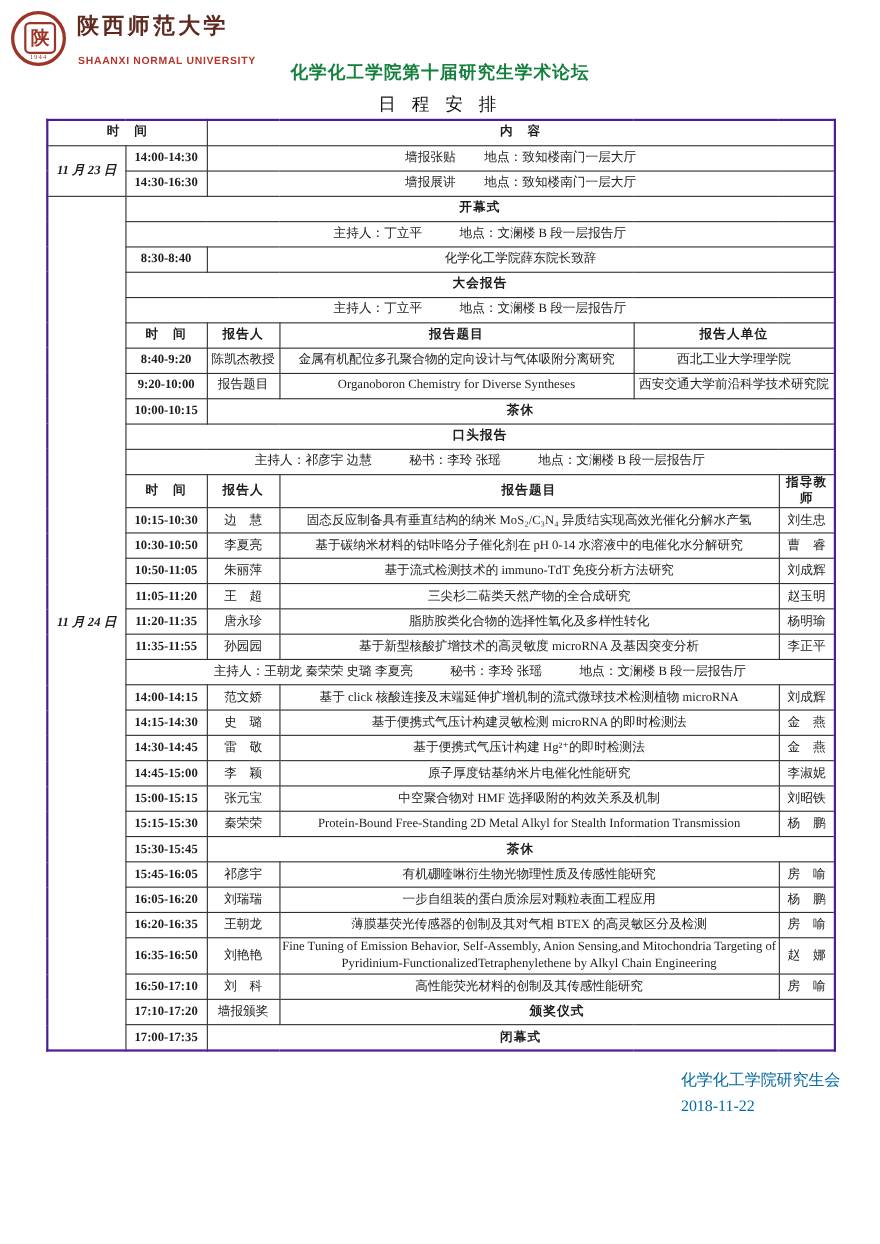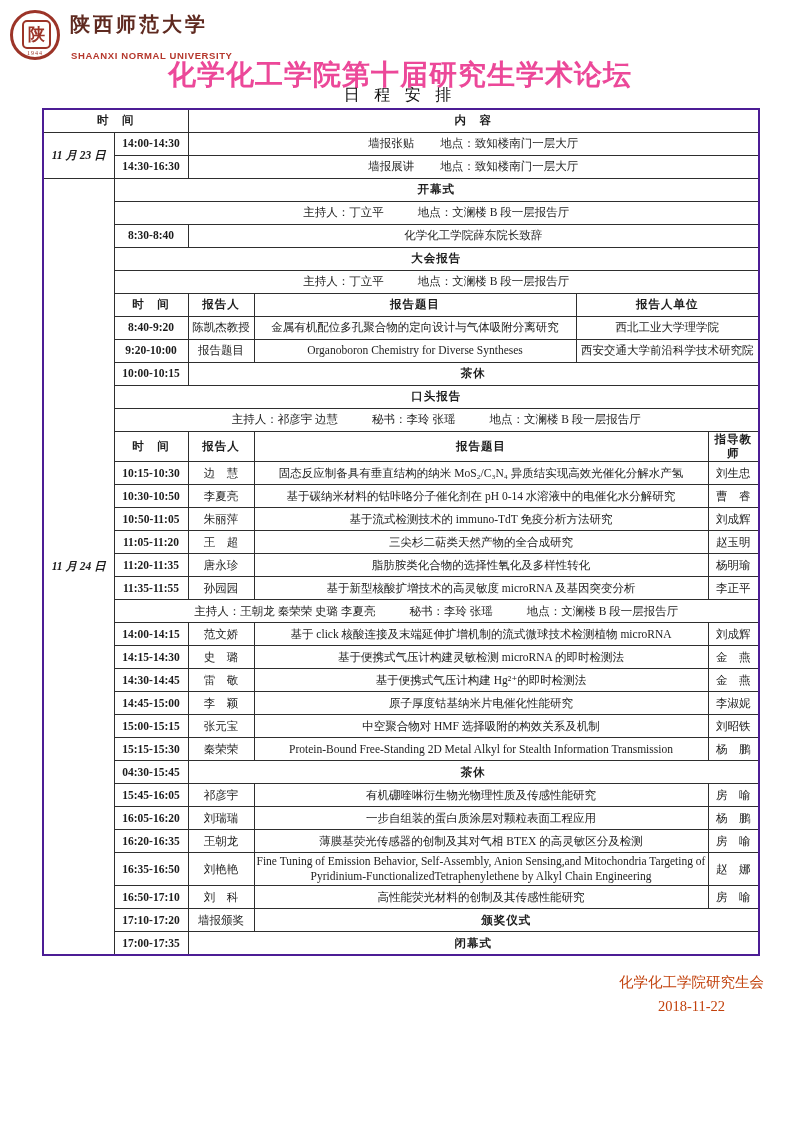--- a/index.html
+++ b/index.html
@@ -10,39 +10,39 @@
   }
   
   .logo{position:absolute;left:10px;top:8px;width:390px;height:60px;}
   .seal{position:absolute;left:0;top:2px;width:50px;height:50px;border:3px solid #9c3428;border-radius:50%;box-sizing:border-box;}
   .seal-inner{position:absolute;left:9px;top:7px;width:25px;height:25px;border:2px solid #9c3428;border-radius:5px;display:flex;align-items:center;justify-content:center;}
   .seal-char{color:#9c3428;font-weight:bold;font-size:17px;line-height:1;}
   .seal-year{position:absolute;bottom:1px;left:0;width:100%;text-align:center;font-size:6px;color:#9c3428;letter-spacing:1px;}
   .wordmark{position:absolute;left:60px;top:6px;font-size:20px;font-weight:bold;color:#5f2a20;letter-spacing:3px;line-height:1;white-space:nowrap;}
   .wordmark-en{position:absolute;left:61px;top:42px;font-size:9.5px;font-weight:bold;color:#b5372c;letter-spacing:0.6px;font-family:"Liberation Sans","DejaVu Sans",sans-serif;white-space:nowrap;}
   
-  .doc-title{position:absolute;left:0;top:56px;width:100%;text-align:center;font-size:28px;font-weight:bold;letter-spacing:1px;font-family:"Liberation Sans","DejaVu Sans",sans-serif;color:#ec4899;}
+  .doc-title{position:absolute;left:0;top:56px;width:100%;text-align:center;font-size:16px;font-weight:bold;letter-spacing:1px;font-family:"Liberation Sans","DejaVu Sans",sans-serif;color:#15803d;}
   .doc-subtitle{position:absolute;left:0;top:85px;width:100%;text-align:center;font-size:16px;font-weight:normal;letter-spacing:5px;font-family:"Liberation Sans","DejaVu Sans",sans-serif;color:#111;}
   
   .sched{position:absolute;left:42px;top:108px;width:716px;height:842px;border-collapse:collapse;table-layout:fixed;}
   .sched td{border:1px solid #2e2e2e;padding:0 2px;text-align:center;vertical-align:middle;font-size:11.5px;line-height:1.3;overflow:hidden;}
   .sched{border:2px solid #4c1d95;}
   .sched tr{height:23px;}
   .sched tr.tall{height:33px;}
   .hd{font-weight:bold;font-size:12px;letter-spacing:1px;}
   .date{font-weight:bold;font-size:12px;font-style:italic;}
   .tm{font-weight:bold;font-size:11px;white-space:nowrap;}
   .sec{font-weight:bold;font-size:12px;letter-spacing:1px;}
   .ct{font-size:11.5px;}
   .en2{font-size:10.5px;line-height:1.35;}
   .hostrow span + span{margin-left:34px;}
   .poster{padding-right:84px;}
   .poster span + span{margin-left:26px;}
   
-  .footer{position:absolute;top:971px;right:36px;text-align:center;font-size:14.5px;line-height:1.65;color:#c2410c;}
+  .footer{position:absolute;top:971px;right:36px;font-size:14.5px;line-height:1.65;color:#0369a1;}
 </style>
 </head>
 <body>
 
 <div class="page">
 
   <div class="logo">
     <div class="seal">
       <div class="seal-inner">
         <span class="seal-char">陕</span>
@@ -229,21 +229,21 @@
         <td class="ct">刘昭铁</td>
       </tr>
       <tr>
         <td class="tm">15:15-15:30</td>
         <td class="ct">秦荣荣</td>
         <td colspan="2" class="ct">Protein-Bound Free-Standing 2D Metal Alkyl for Stealth Information Transmission</td>
         <td class="ct">杨　鹏</td>
       </tr>
 
       <tr>
-        <td class="tm">04:30-15:45</td>
+        <td class="tm">15:30-15:45</td>
         <td colspan="4" class="sec">茶休</td>
       </tr>
 
       <tr>
         <td class="tm">15:45-16:05</td>
         <td class="ct">祁彦宇</td>
         <td colspan="2" class="ct">有机硼喹啉衍生物光物理性质及传感性能研究</td>
         <td class="ct">房　喻</td>
       </tr>
       <tr>

